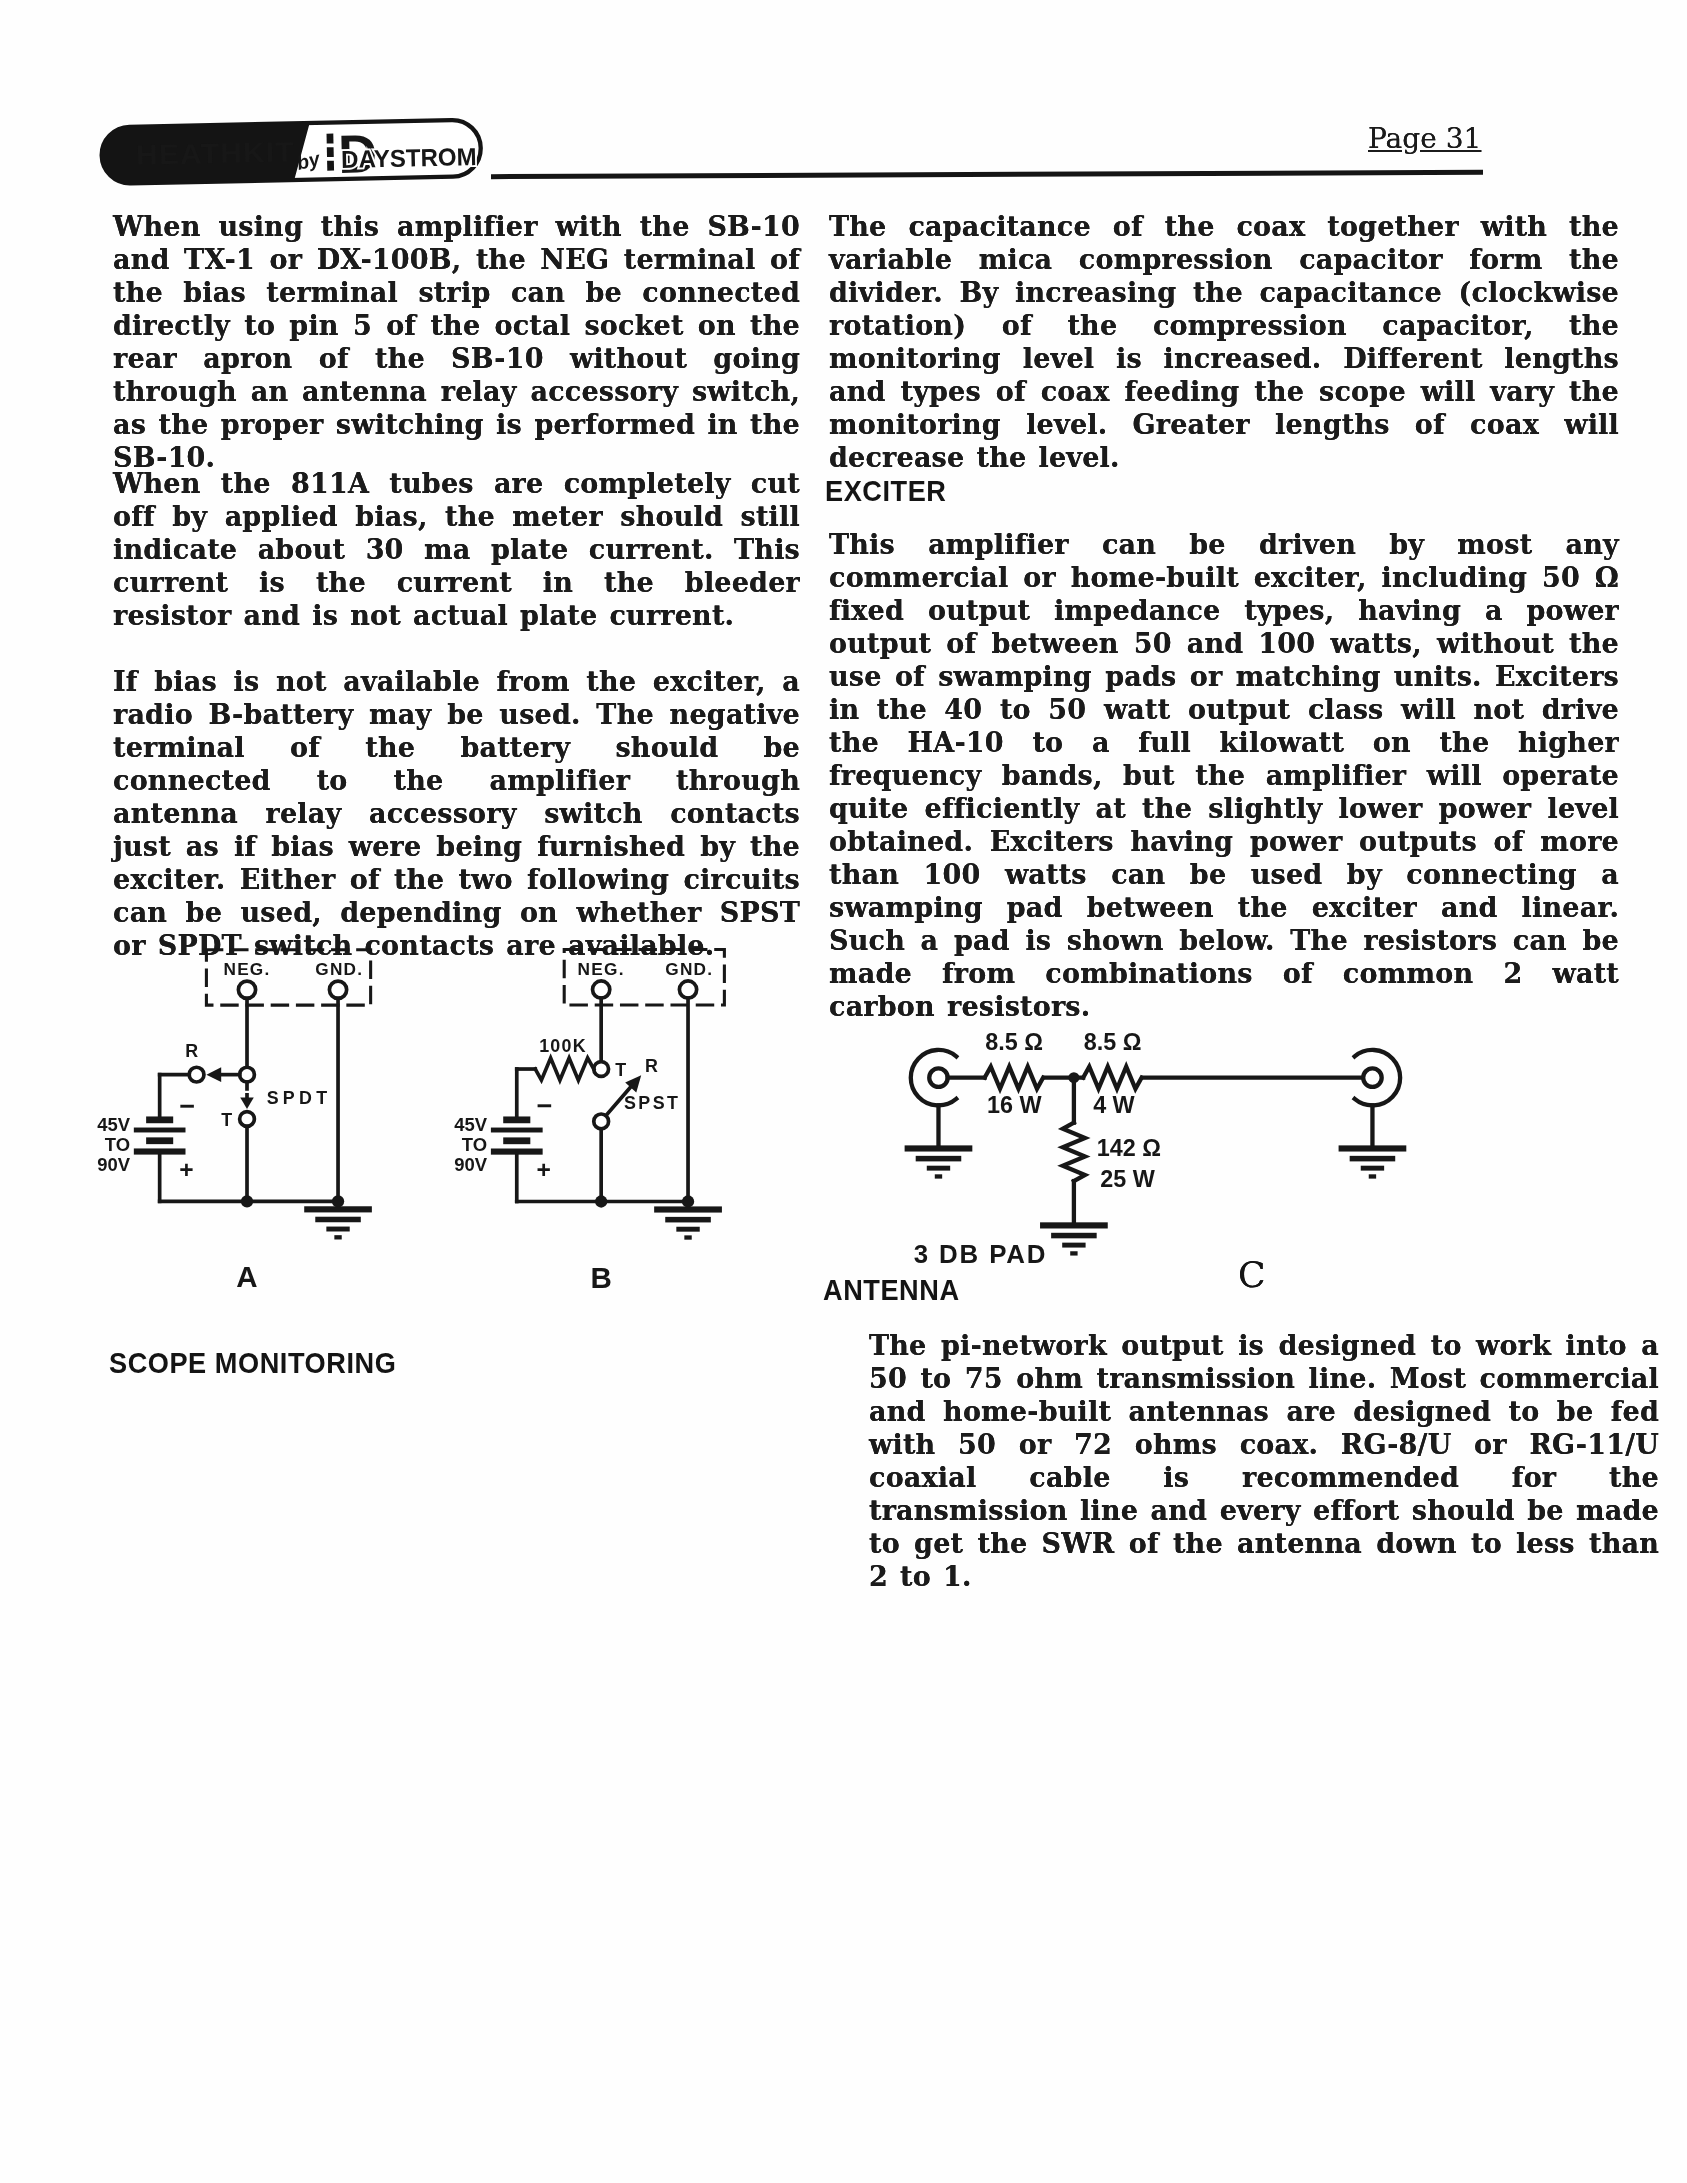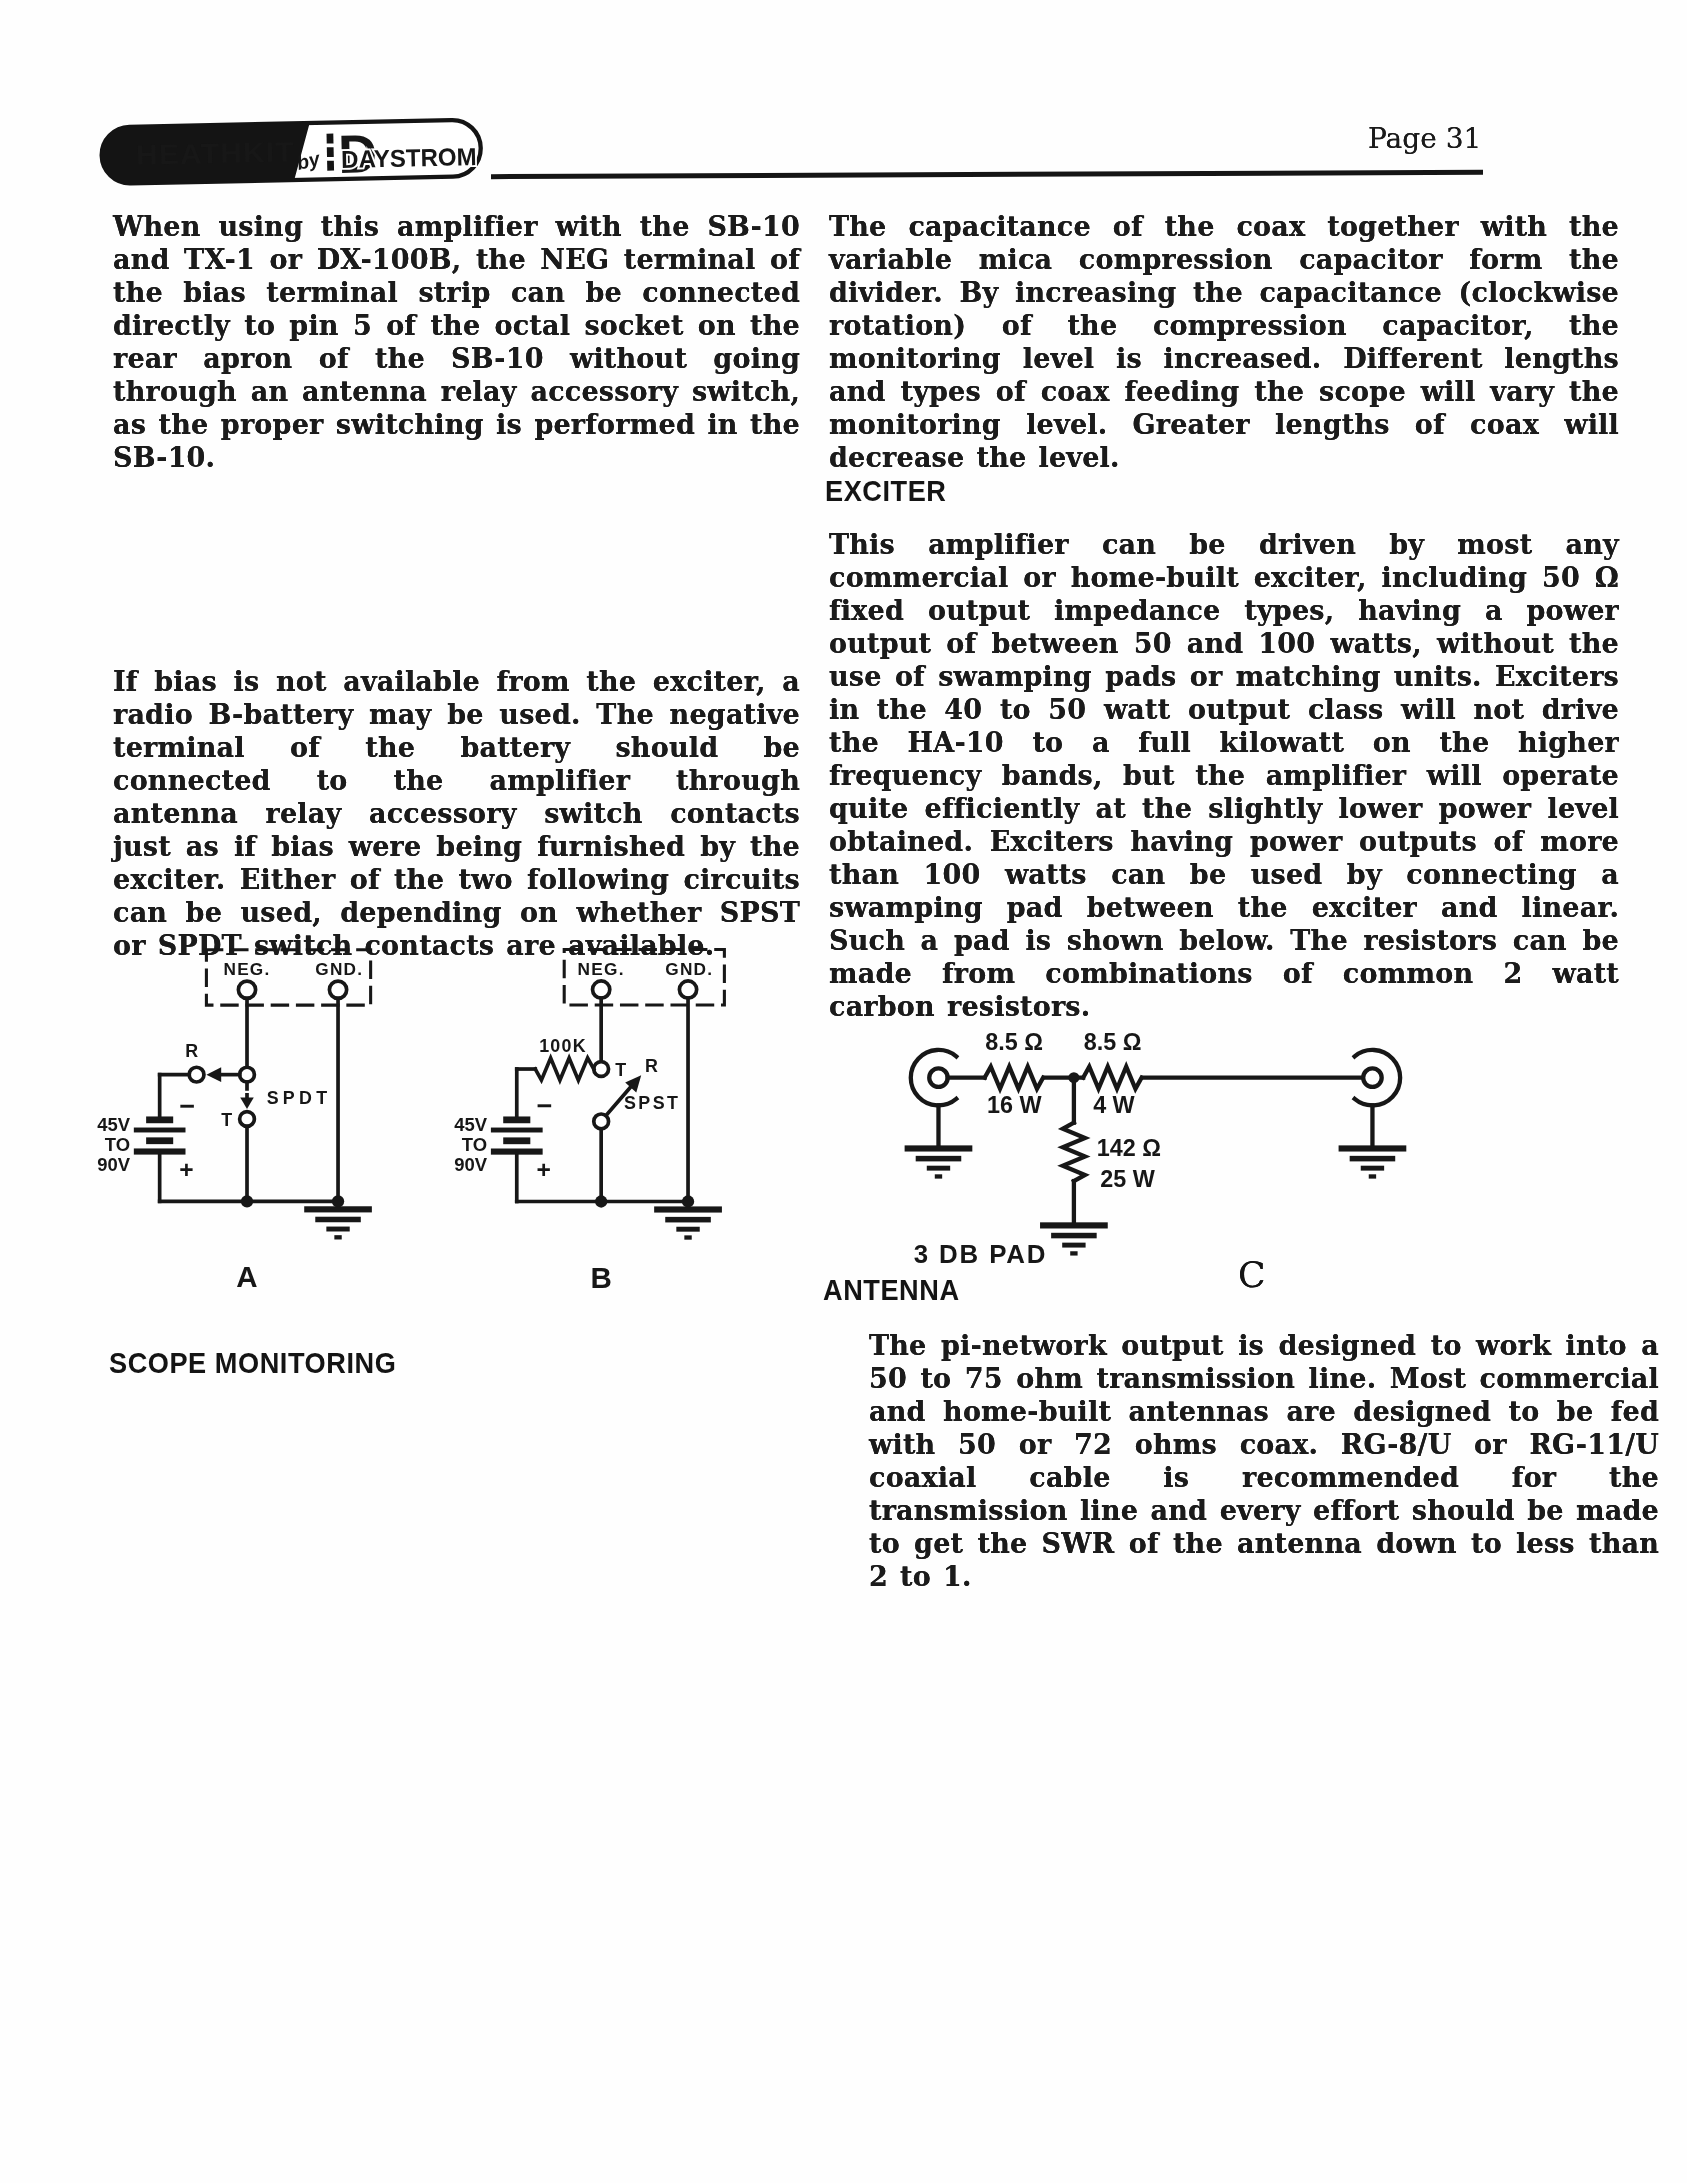--- a/index.html
+++ b/index.html
@@ -23,20 +23,21 @@
   .section-heading{
     position:absolute;margin:0;
     font-family:"Liberation Sans", sans-serif;
     font-weight:700;font-size:29.5px;letter-spacing:0.6px;
     transform:scaleX(.92);transform-origin:left;
     white-space:nowrap;color:#141414;
   }
   .page-number{
     position:absolute;font-size:28px;color:#1b1b1b;
     text-shadow:0 0 0.4px currentColor;
+    text-decoration:underline;
   }
   .header-rule{position:absolute;background:#151515;transform:rotate(-.25deg);}
   .fig-label-c{
     position:absolute;font-size:36px;font-family:"DejaVu Serif",serif;
     color:#151515;text-shadow:0 0 0.4px currentColor;
   }
   .sch{position:absolute;}
   svg text{
     font-family:"Liberation Sans", sans-serif;
     font-weight:700;fill:#171717;
@@ -62,20 +63,21 @@
       <text x="390" y="92" font-size="88" fill="#141414">D</text>
       <text x="395" y="84" font-size="40" fill="#141414" stroke="#ffffff" stroke-width="6" paint-order="stroke" textLength="220" lengthAdjust="spacingAndGlyphs">DAYSTROM</text>
     </svg>
   </div>
 
   <div class="header-rule" style="left:491px;top:172px;width:992px;height:4.9px"></div>
 
   <div class="page-number" style="left:1368px;top:122px">Page 31</div>
 
   <p class="body-text" style="left:109px;top:206px;width:687px">When using this amplifier with the SB-10 and TX-1 or DX-100B, the NEG terminal of the bias terminal strip can be connected directly to pin 5 of the octal socket on the rear apron of the SB-10 without going through an antenna relay accessory switch, as the proper switching is performed in the SB-10.</p>
+  <p class="body-text" style="left:109px;top:463px;width:687px">When the 811A tubes are completely cut off by applied bias, the meter should still indicate about 30 ma plate current. This current is the current in the bleeder resistor and is not actual plate current.</p>
   <p class="body-text" style="left:109px;top:661px;width:687px">If bias is not available from the exciter, a radio B-battery may be used. The negative terminal of the battery should be connected to the amplifier through antenna relay accessory switch contacts just as if bias were being furnished by the exciter. Either of the two following circuits can be used, depending on whether SPST or SPDT switch contacts are available.</p>
 
   <svg class="sch" style="left:92px;top:923px" width="326" height="382" viewBox="0 0 530 620">
     <g stroke="#171717" stroke-width="6" fill="none" stroke-linecap="square">
       <rect x="186" y="43" width="267" height="90" stroke-width="5" stroke-dasharray="25 16"></rect>
       <circle cx="252" cy="108" r="14" fill="#fff"></circle>
       <circle cx="400" cy="108" r="14" fill="#fff"></circle>
       <line x1="252" y1="122" x2="252" y2="234"></line>
       <circle cx="252" cy="246" r="12" fill="#fff"></circle>
       <line x1="240" y1="246" x2="212" y2="246"></line>

